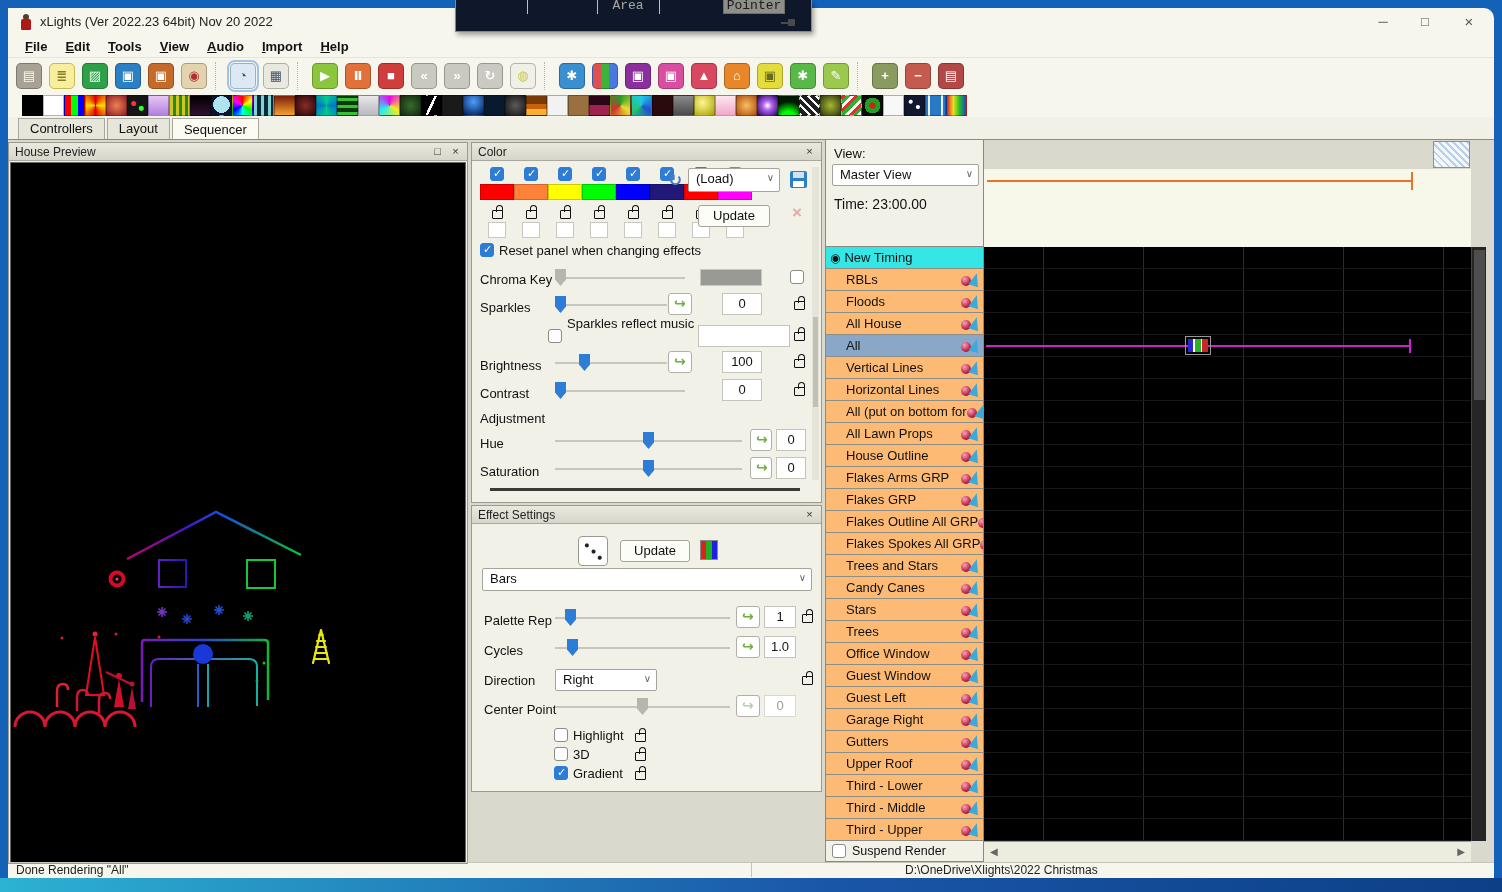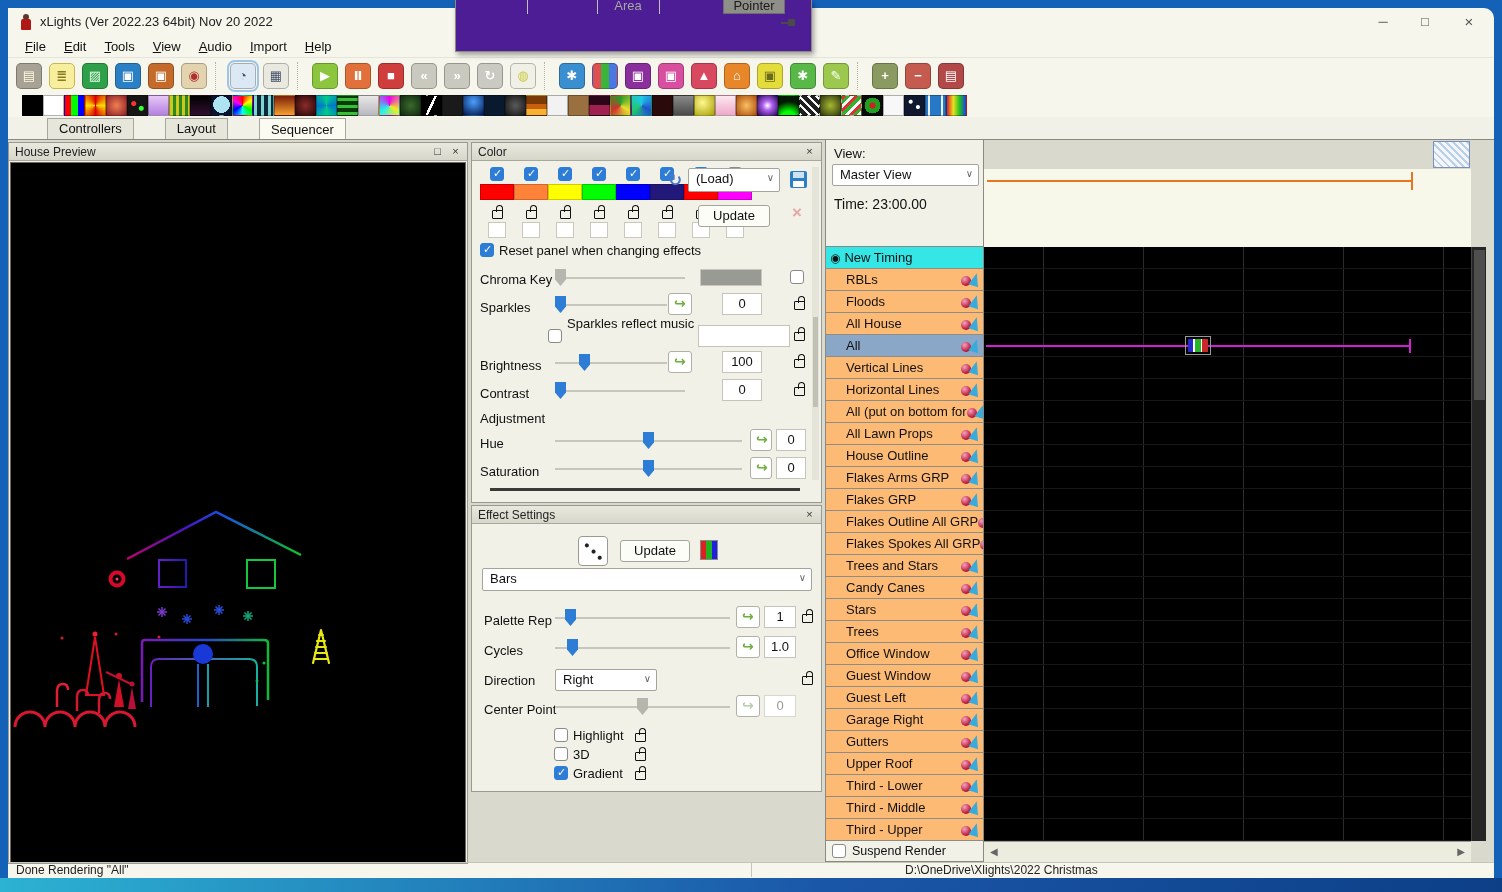--- a/index.html
+++ b/index.html
@@ -10,35 +10,35 @@
   
   .window { position:absolute; left:8px; top:8px; width:1486px; height:870px;
             background:#f6f6ec; border-radius:0 10px 0 0; overflow:hidden; }
   .titlebar { height:27px; position:relative; }
   .app-icon { position:absolute; left:12px; top:6px; width:12px; height:16px; }
   .app-icon::before { content:""; position:absolute; left:3px; top:0; width:6px; height:6px; background:#5a3a28; border-radius:50%; }
   .app-icon::after { content:""; position:absolute; left:1px; top:5px; width:10px; height:11px; background:#b01818; border-radius:2px 2px 1px 1px; }
   .title-text { position:absolute; left:32px; top:6px; font-size:13px; color:#222; }
   .win-btn { position:absolute; top:4px; width:30px; height:20px; text-align:center; line-height:20px; font-size:13px; color:#555; }
 
-  .menubar { height:22px; display:flex; align-items:center; padding-left:8px; }
+  .menubar { height:22px; display:flex; align-items:center; padding-left:8px;font-weight:bold; }
   .menu-item { font-size:13px; color:#111; padding:2px 9px; }
 
   .toolbar { height:36px; display:flex; align-items:center; padding-left:8px; border-top:1px solid #e4e4da; }
   .tb-group { display:flex; align-items:center; gap:7px; }
   .tb-sep { width:9px; height:28px; border-left:1px dotted #b4b4aa; margin:0 6px 0 8px; }
   .tb-icon { width:26px; height:26px; border-radius:5px; color:#fff; font-size:13px; font-weight:bold;
              display:flex; align-items:center; justify-content:center; border:1px solid rgba(0,0,0,.25); }
   .tb-icon.selected { outline:2px solid #9ec4ea; outline-offset:1px; background-clip:padding-box; }
 
   .fx-strip { height:24px; display:flex; align-items:center; padding-left:14px; }
   .fx-tile { width:21px; height:21px; border:1px solid rgba(0,0,0,.3); flex:none; }
 
   .tabbar { height:22px; display:flex; align-items:flex-end; padding-left:10px; background:#f1f1e7; }
-  .tab { font-size:13px; padding:2px 11px 3px; color:#111; background:#e6e6da; border:1px solid #a8a89e; border-bottom:none; margin-right:2px;margin-left:29px; }
+  .tab { font-size:13px; padding:2px 11px 3px; color:#111; background:#e6e6da; border:1px solid #a8a89e; border-bottom:none; margin-right:2px; }
   .tab.active { background:#fbfbf2; position:relative; top:1px; padding-top:3px; font-weight:normal; }
 
   .main { position:relative; height:723px; background:#d9d9cd; border-top:1px solid #8a8a82; }
 
   
   .panel { position:absolute; background:#f1f1e7; border:1px solid #9a9a90; }
   .panel-hd { height:18px; background:linear-gradient(#e9e9df,#d6d6ca); border-bottom:1px solid #a8a89e;
               font-size:12px; color:#222; padding:2px 6px; position:relative; }
   .hd-btn { position:absolute; top:1px; width:15px; height:15px; font-size:11px; color:#333; text-align:center; line-height:15px; }
 
@@ -113,22 +113,22 @@
   .hscroll { position:absolute; left:976px; top:701px; width:487px; height:21px; background:#ececdf; border-top:1px solid #9a9a90; }
   .hs-arrow { position:absolute; top:4px; font-size:10px; color:#666; }
   .suspend { position:absolute; left:817px; top:701px; width:159px; height:21px; background:#f1f1e8; border:1px solid #8a8a82; border-top:none; }
 
   .statusbar { height:15px; border-top:1px solid #c4c4b8; position:relative; font-size:12px; color:#222; }
   .statusbar .sep { position:absolute; left:743px; top:0; bottom:0; width:1px; background:#c4c4b8; }
   .bottombar { position:absolute; left:0; top:878px; width:1502px; height:14px;
                background:linear-gradient(90deg,#2cb2d2,#1a56a8 55%,#0c3f86); }
 
   
-  .float-tb { position:absolute; left:455px; top:0; width:357px; height:52px; background:#4c1d95;
-              border:1px solid #8a8a82; border-top:none; box-shadow:2px 3px 5px rgba(0,0,0,.35); z-index:50; }
+  .float-tb { position:absolute; left:455px; top:0; width:357px; height:32px; background:#0f172a;
+              border:1px solid #8a8a82; border-top:none; box-shadow:2px 3px 5px rgba(0,0,0,.35); z-index:50;font-family:Liberation Mono, monospace; }
   .float-sep { position:absolute; top:0; width:1px; height:14px; background:#c0c0b4; }
   .float-lbl { position:absolute; top:-2px; font-size:13px; color:#a8a89e; transform:translateX(-50%); }
   .float-btn { position:absolute; left:267px; top:-3px; width:62px; height:17px; background:#8f8f8a; border:1px solid #6e6e68;
                font-size:13px; color:#1a1a1a; text-align:center; transform:none; }
   .pin { position:absolute; right:16px; top:18px; width:14px; height:10px; }
   .pin::before { content:""; position:absolute; right:0; top:1px; width:7px; height:7px; background:#4a4a4a; border-radius:1px; }
   .pin::after { content:""; position:absolute; left:0; top:4px; width:8px; height:2px; background:#4a4a4a; }
 
   .house-canvas { position:absolute; left:1px; top:19px; width:456px; height:701px; background:#000; border:1px solid #6a6a62; }
 </style>

